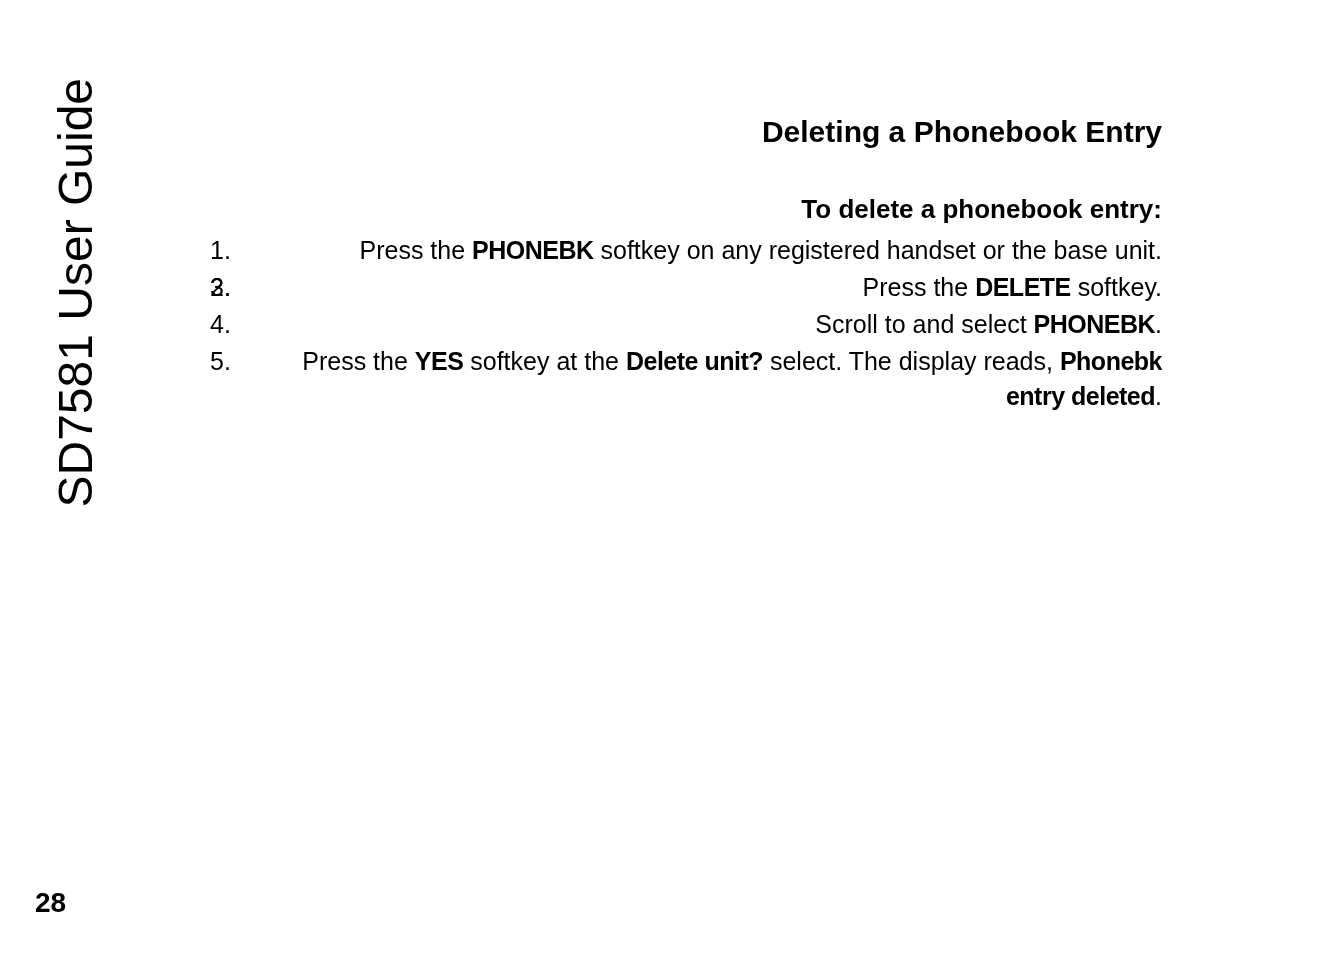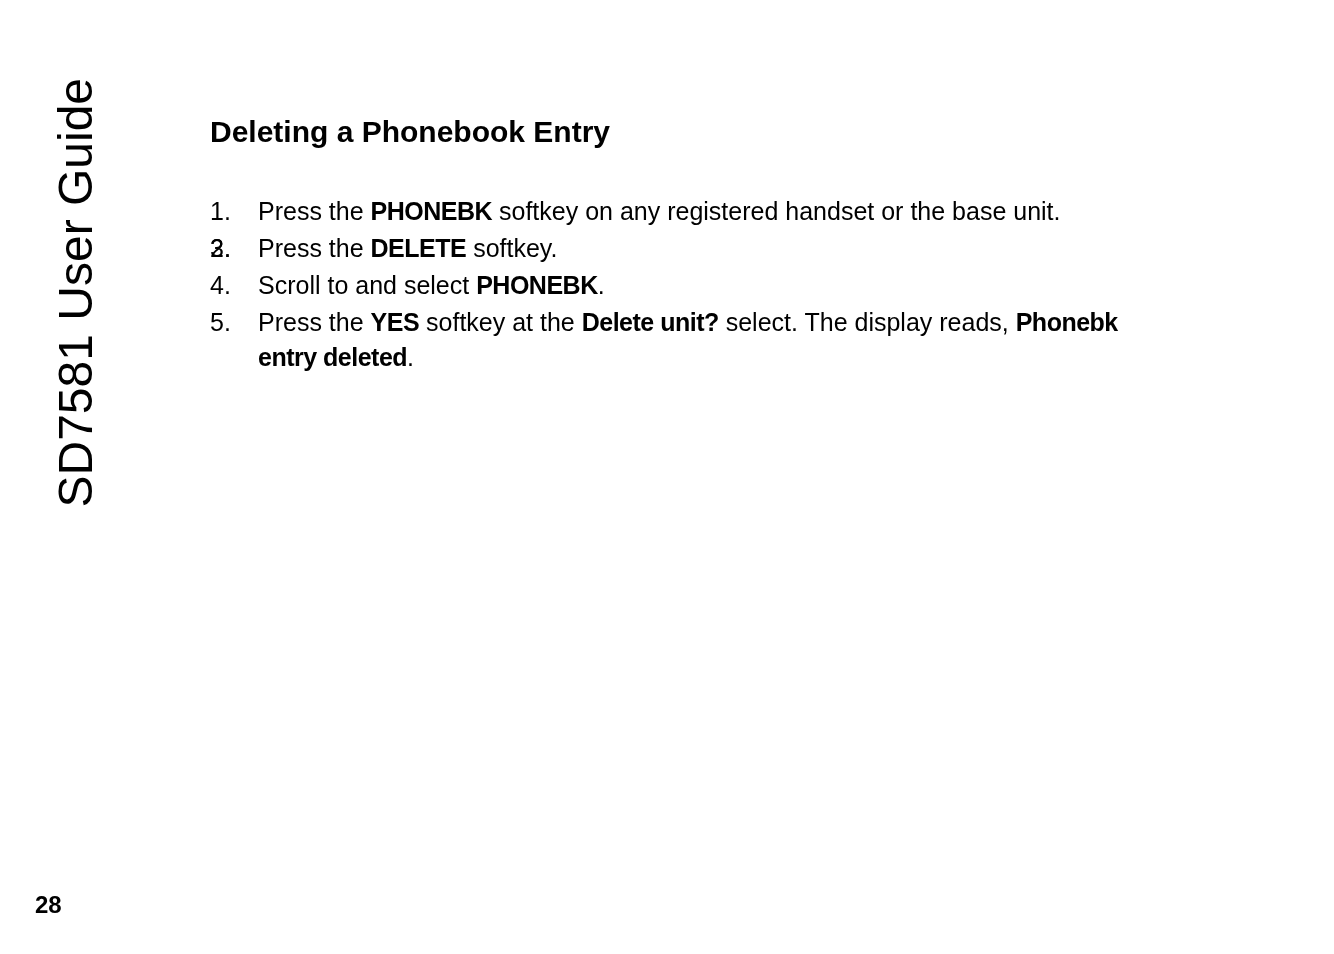--- a/index.html
+++ b/index.html
@@ -22,29 +22,30 @@
       transform-origin: left center;
       font-size: 48px;
       font-weight: normal;
       white-space: nowrap;
       color: #000;
     }
     .page-number {
       position: absolute;
       left: 35px;
       bottom: 35px;
-      font-size: 24px;
+      font-size: 28px;
       font-weight: bold;
       color: #000;
     }
     .content {
       position: absolute;
       left: 210px;
       top: 115px;
       right: 172px;
+      text-align: right;
     }
     .section-title {
       font-size: 30px;
       font-weight: bold;
       color: #000;
       margin-bottom: 45px;
     }
     .subsection-title {
       font-size: 26px;
       font-weight: bold;
@@ -80,20 +81,21 @@
 </head>
 <body>
 
 <div class="sidebar-text">SD7581 User Guide</div>
 
 <div class="page-number">28</div>
 
 <div class="content">
   <h1 class="section-title">Deleting a Phonebook Entry</h1>
 
+  <h2 class="subsection-title">To delete a phonebook entry:</h2>
 
   <ol class="steps-list">
     <li class="step-item">
       <span class="step-number">1.</span>
       <span>Press the </span><span class="softkey-bold">PHONEBK</span><span> softkey on any registered handset or the base unit.</span>
     </li>
     <li class="step-item">
       <span class="step-number">2.</span>
     </li>
     <li class="step-item">

